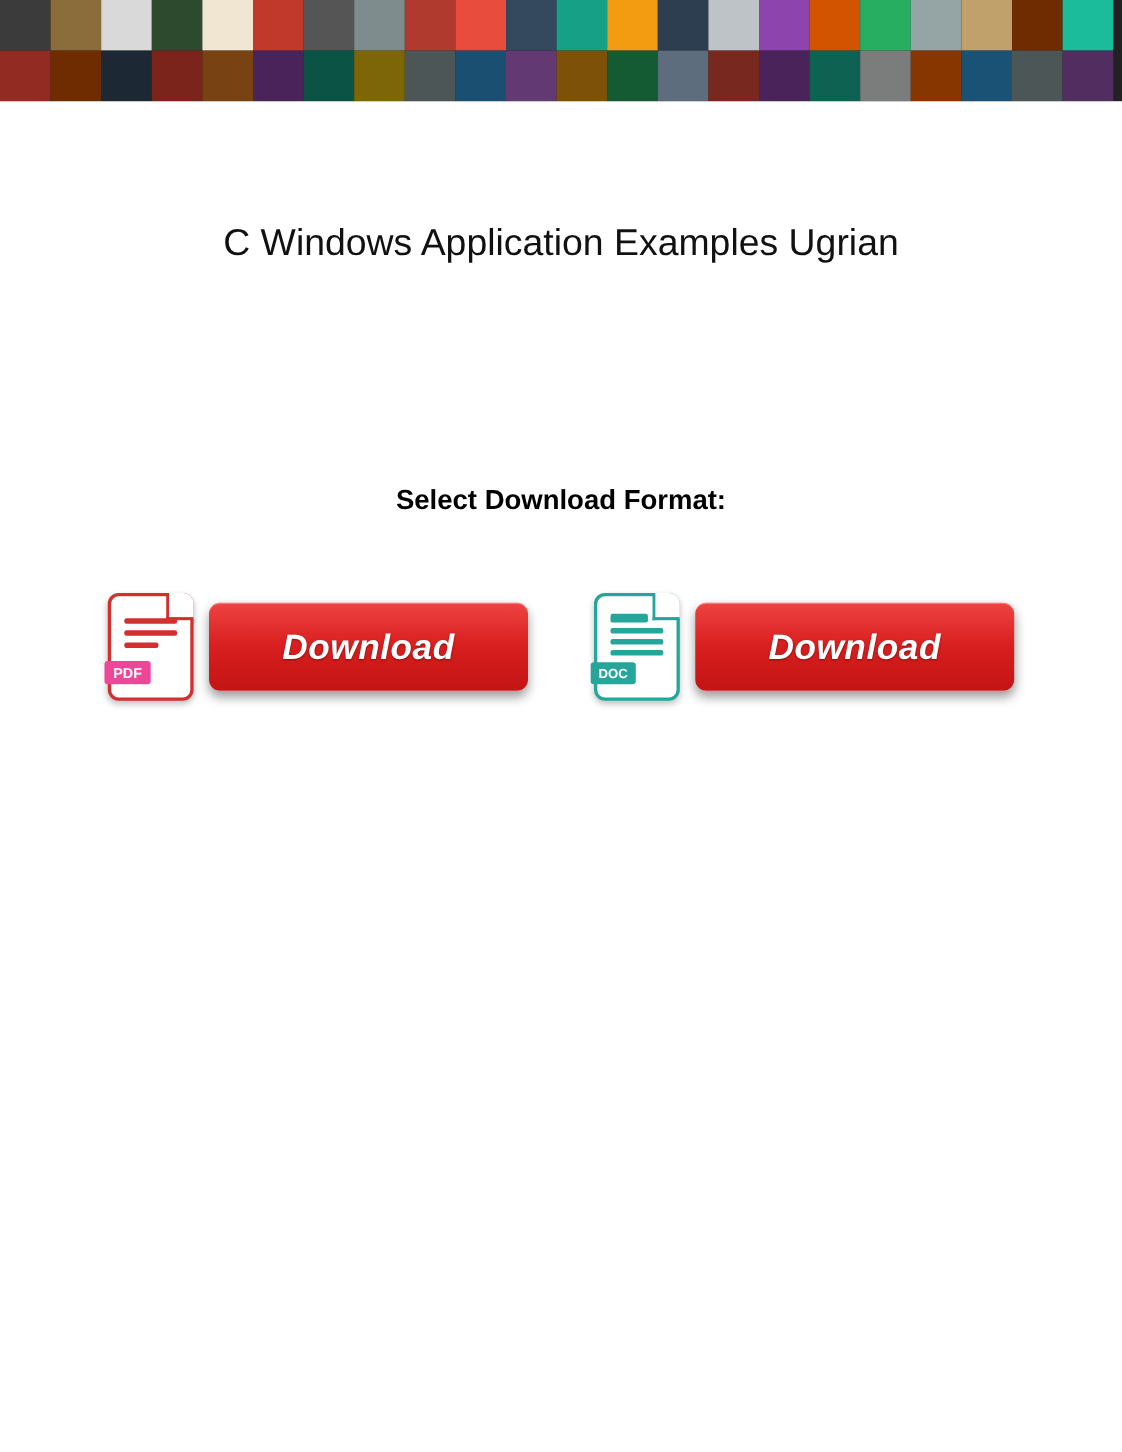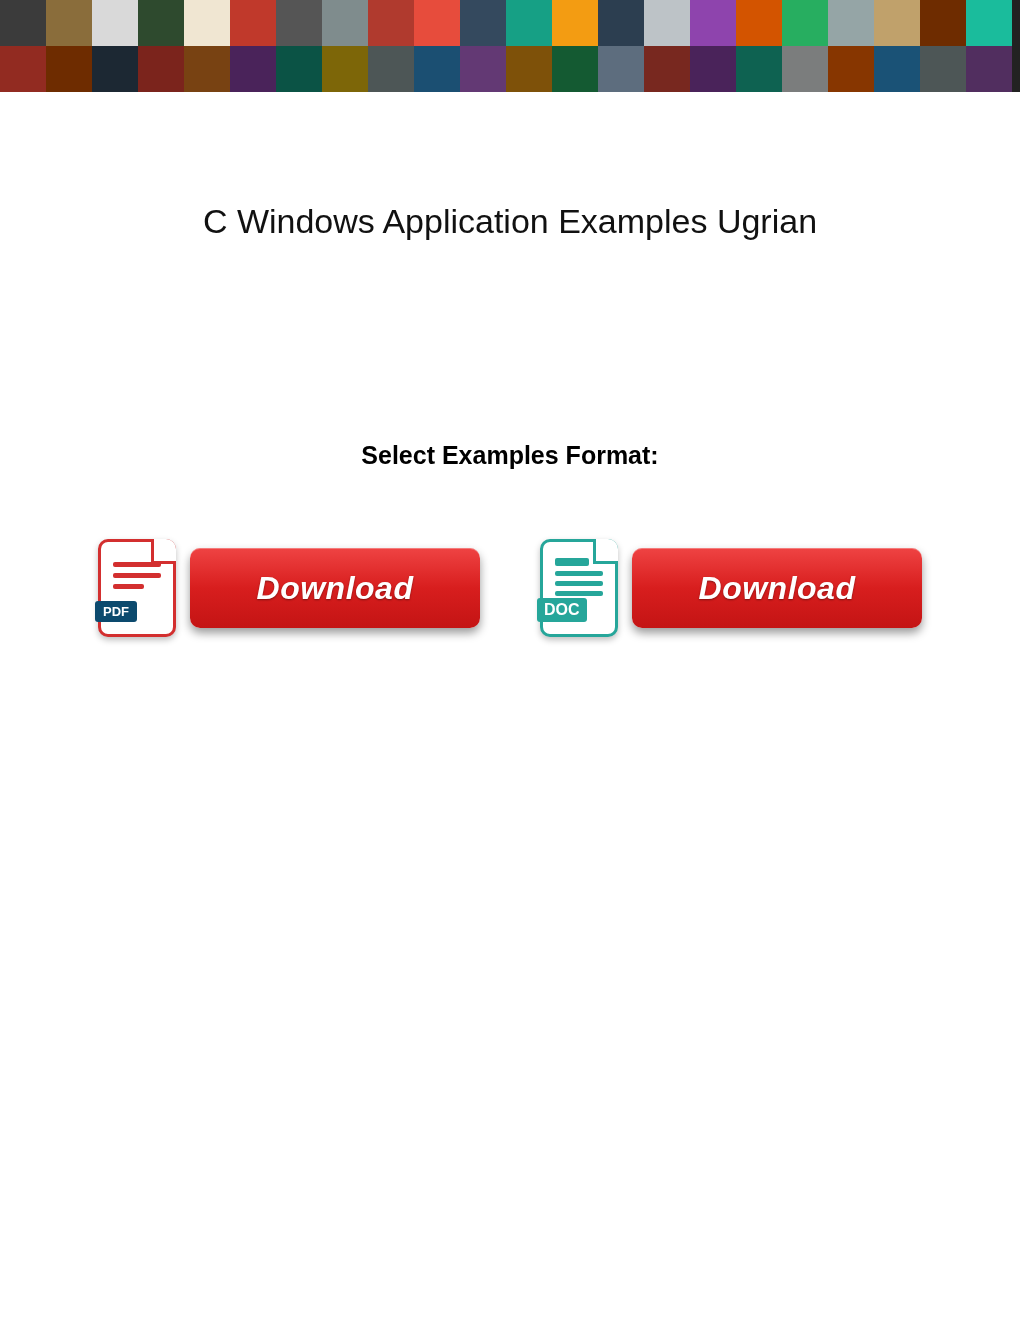--- a/index.html
+++ b/index.html
@@ -86,31 +86,31 @@
       border-bottom: 3px solid;
       border-color: inherit;
       border-top-right-radius: 10px;
     }
     .pdf-icon { border-color: #d32f2f; }
     .pdf-icon .lines { position:absolute; top:20px; left:12px; right:12px; }
     .pdf-icon .lines span { display:block; height:5px; background:#d32f2f; margin-bottom:6px; border-radius:2px;}
     .pdf-icon .lines span:nth-child(3){ width:65%; }
     .pdf-icon .badge {
       position:absolute; bottom:12px; left:-6px;
-      background:#0c4a6e; color:#fff; font-weight:700;
+      background:#ec4899; color:#fff; font-weight:700;
       font-size:13px; padding:3px 8px; border-radius:3px;
     }
     .doc-icon { border-color: #26a69a; }
     .doc-icon .lines { position:absolute; top:16px; left:12px; right:12px; }
     .doc-icon .lines span { display:block; height:5px; background:#26a69a; margin-bottom:5px; border-radius:2px;}
     .doc-icon .lines span:nth-child(1){ width:70%; height:8px; }
     .doc-icon .badge {
       position:absolute; bottom:12px; left:-6px;
       background:#26a69a; color:#fff; font-weight:700;
-      font-size:16px; padding:3px 7px; border-radius:3px;
+      font-size:12px; padding:3px 7px; border-radius:3px;
     }
     .dl-button {
       width: 290px;
       height: 80px;
       background: linear-gradient(to bottom, #ef4343 0%, #d81e1e 50%, #c41414 100%);
       border-radius: 10px;
       color: #fff;
       font-size: 32px;
       font-weight: 700;
       font-style: italic;
@@ -169,21 +169,21 @@
     <div class="tile" style="background: rgb(123, 125, 125);"></div>
     <div class="tile" style="background: rgb(135, 54, 0);"></div>
     <div class="tile" style="background: rgb(26, 82, 118);"></div>
     <div class="tile" style="background: rgb(77, 86, 86);"></div>
     <div class="tile" style="background: rgb(81, 46, 95);"></div>
   </div>
 
 <h1 class="page-title">C Windows Application Examples Ugrian</h1>
 
 <div class="subtitle-wrap">
-  <div class="select-format">Select Examples Format:</div>
+  <div class="select-format">Select Download Format:</div>
 </div>
 
 <div class="download-row">
 
   <div class="download-block">
     <div class="file-icon pdf-icon">
       <div class="lines">
           <span></span>
           <span></span>
           <span></span>

